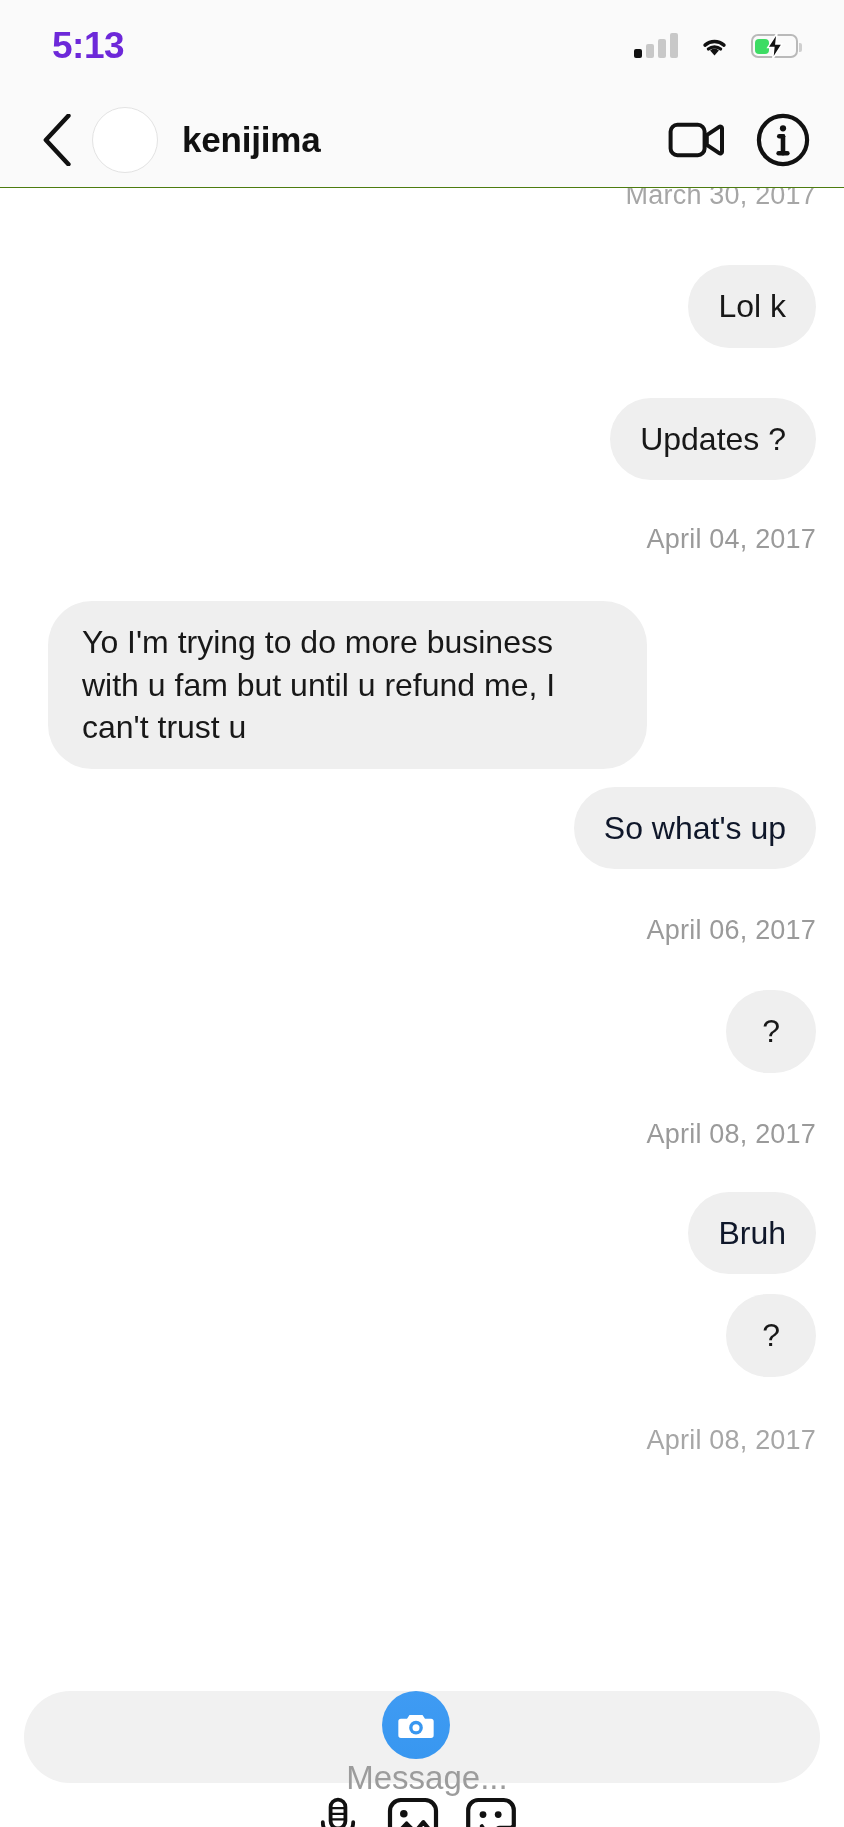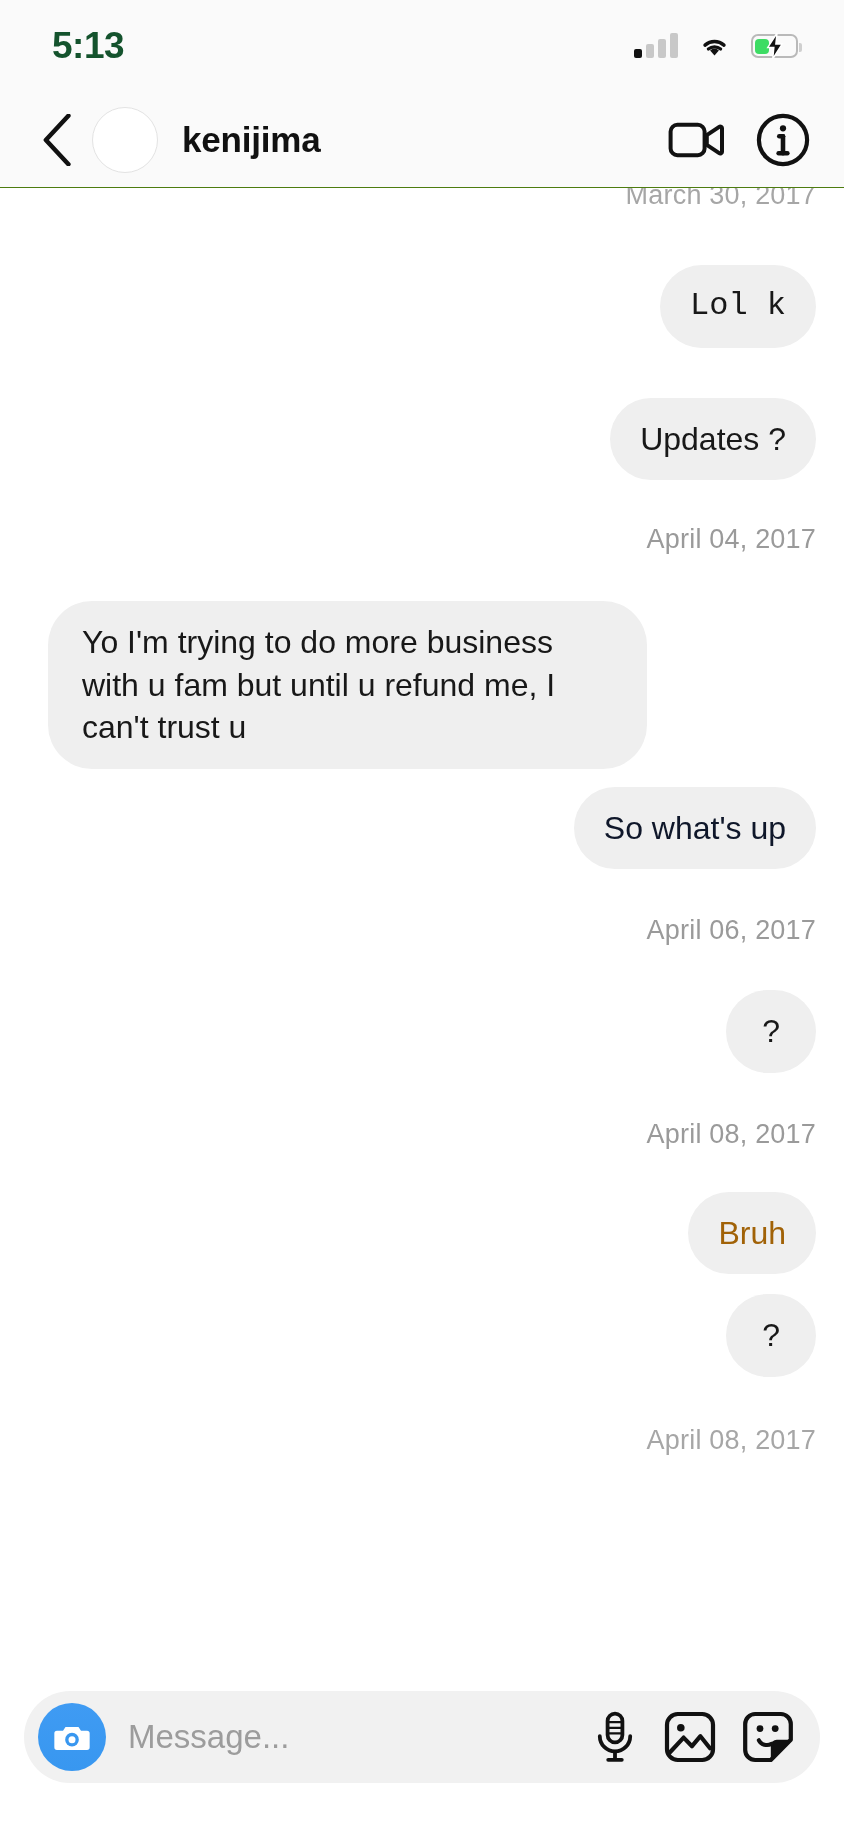--- a/index.html
+++ b/index.html
@@ -20,21 +20,21 @@
   .statusbar {
     position:relative;
     height:92px;
     background:#fafafa;
     display:flex; align-items:center;
     justify-content:space-between;
     padding:0 46px 0 52px;
     flex:0 0 auto;
   }
   .status-time {
-    font-size:37px; font-weight:700; color:#14532d;
+    font-size:37px; font-weight:700; color:#6d28d9;
     letter-spacing:-0.5px;
   }
   .status-right { display:flex; align-items:center; gap:20px; }
   .signal { display:flex; align-items:flex-end; gap:4px; height:24px; }
   .signal i { display:block; width:8px; border-radius:2px; background:#c8c8c8; }
   .signal i.on { background:#111; }
   .signal i:nth-child(1){ height:9px; }
   .signal i:nth-child(2){ height:14px; }
   .signal i:nth-child(3){ height:19px; }
   .signal i:nth-child(4){ height:25px; }
@@ -114,20 +114,21 @@
     padding:14px 24px 0 24px;
     height:150px;
     flex:0 0 auto;
     z-index:6;
   }
   .composer {
     height:92px; border-radius:46px;
     background:#f1f1f1;
     display:flex; align-items:center;
     padding:0 26px 0 14px;
+    flex-direction:column;
   }
   .camera-btn {
     width:68px; height:68px; border-radius:50%;
     background:linear-gradient(180deg,#3f9bf3 0%,#3897f0 100%);
     display:flex; align-items:center; justify-content:center;
     flex:0 0 auto;
   }
   .msg-placeholder {
     flex:1 1 auto; margin-left:22px;
     font-size:33px; color:#9c9c9c;
@@ -195,39 +196,39 @@
           <path d="M11.2 11.2 H13" stroke="#111" stroke-width="2.2" stroke-linecap="round"></path>
         </svg>
       </div>
     </div>
   </div>
 
   <div class="thread" id="thread">
 
   <div class="daysep" style="margin-top: -8px; opacity: 0.88;">March 30, 2017</div>
       <div class="row out" style="margin-top: 54px;">
-        <div class="bubble short" style="background: rgb(239, 239, 239); color: rgb(24, 24, 24); font-family: Liberation Mono, monospace;">Lol k</div>
+        <div class="bubble short" style="background: rgb(239, 239, 239); color: rgb(24, 24, 24);">Lol k</div>
       </div>
       <div class="row out" style="margin-top: 50px;">
         <div class="bubble short" style="background: rgb(239, 239, 239); color: rgb(24, 24, 24);">Updates ?</div>
       </div>
       <div class="daysep" style="margin-top: 44px;">April 04, 2017</div>
       <div class="row in" style="margin-top: 46px;">
         <div class="bubble" style="background: rgb(239, 239, 239); color: rgb(24, 24, 24);">Yo I'm trying to do more business with u fam but until u refund me, I can't trust u</div>
       </div>
       <div class="row out" style="margin-top: 18px;">
         <div class="bubble short" style="background: rgb(239, 239, 239); color: #0f172a;">So what's up</div>
       </div>
       <div class="daysep" style="margin-top: 46px;">April 06, 2017</div>
       <div class="row out" style="margin-top: 44px;">
         <div class="bubble q" style="background: rgb(239, 239, 239); color: rgb(24, 24, 24);">?</div>
       </div>
       <div class="daysep" style="margin-top: 46px;">April 08, 2017</div>
       <div class="row out" style="margin-top: 42px;">
-        <div class="bubble short" style="background: rgb(239, 239, 239); color: #a16207;">Bruh</div>
+        <div class="bubble short" style="background: rgb(239, 239, 239); color: #0f172a;">Bruh</div>
       </div>
       <div class="row out" style="margin-top: 20px;">
         <div class="bubble q" style="background: rgb(239, 239, 239); color: rgb(24, 24, 24);">?</div>
       </div>
       <div class="daysep" style="margin-top: 48px; opacity: 0.88;">April 08, 2017</div>
     </div>
 
   <div class="composer-wrap">
     <div class="composer">
       <div class="camera-btn">

